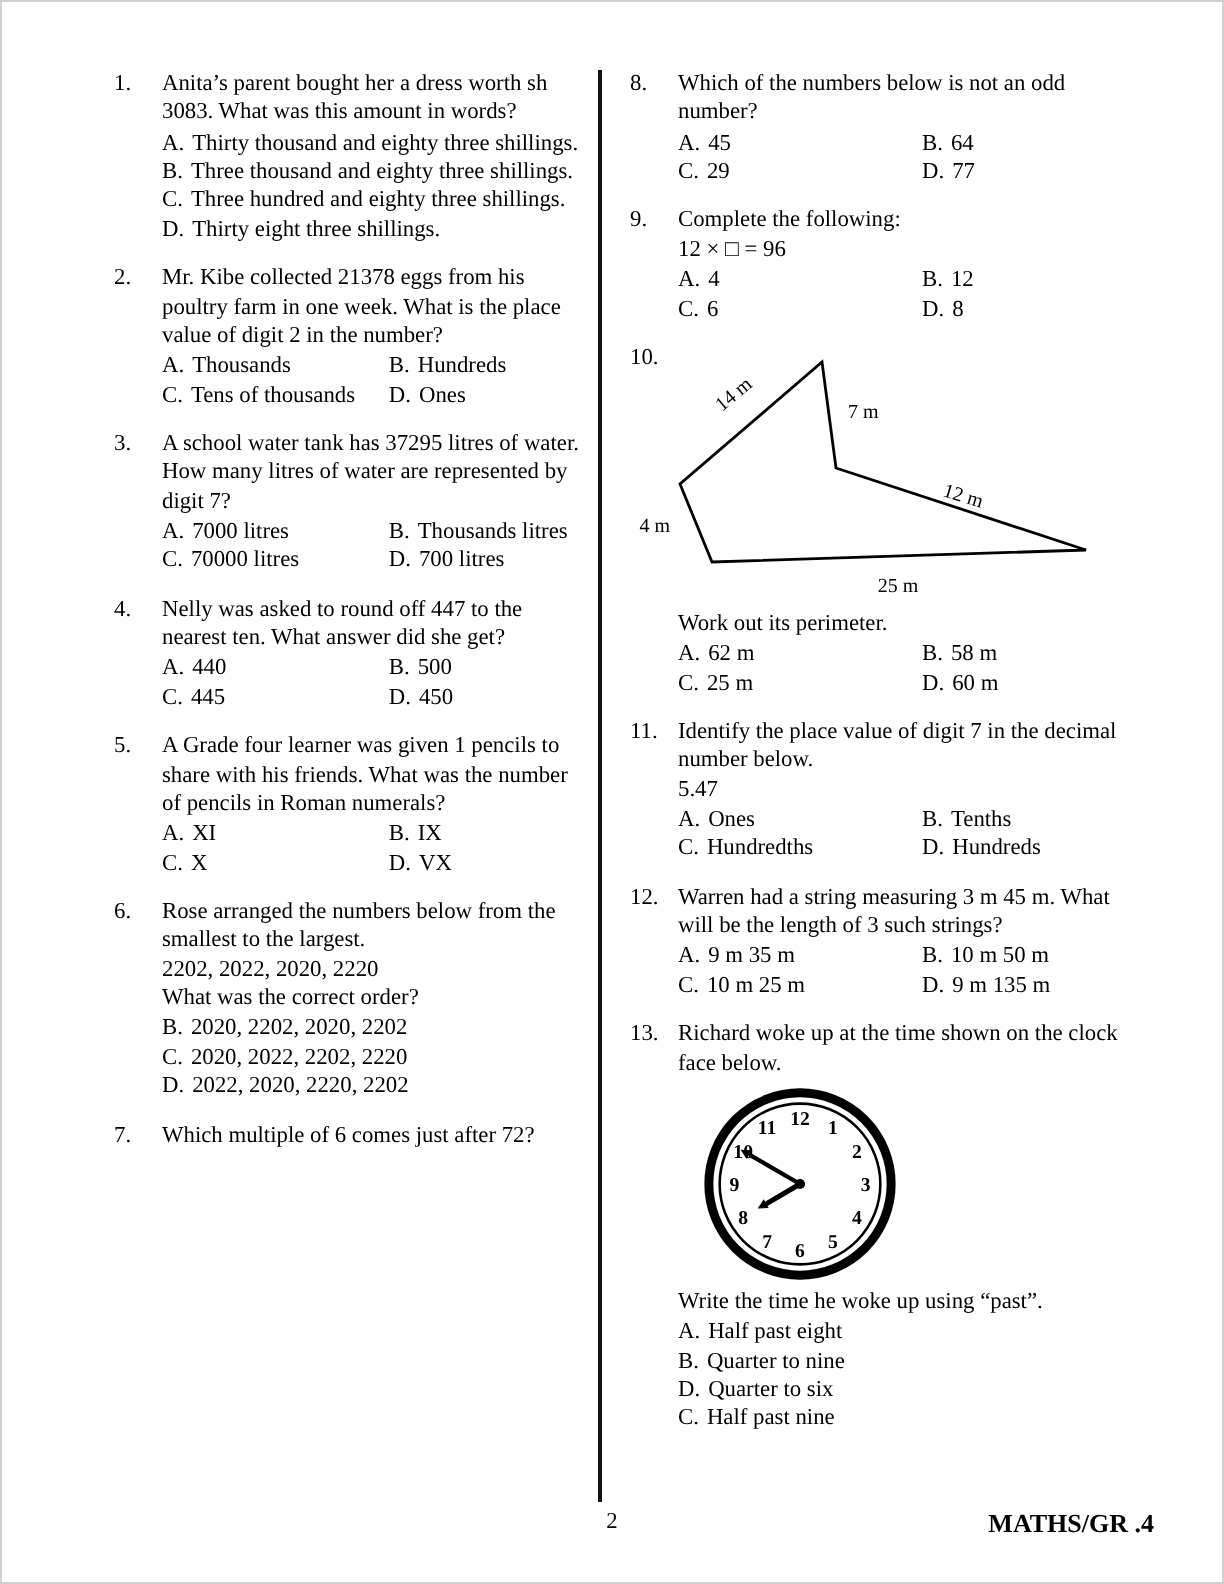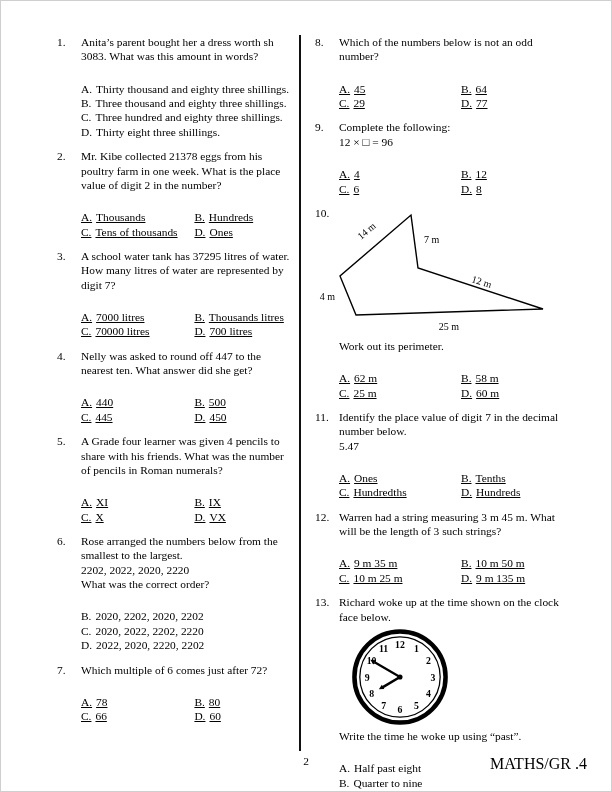--- a/index.html
+++ b/index.html
@@ -23,42 +23,42 @@
   }
   .col-left  { width: 242px; padding-right: 8px; box-sizing: border-box; }
   .divider   { width: 2px; background: #111; }
   .col-right { flex: 1; padding-left: 14px; padding-right: 12px; box-sizing: border-box; }
 
   .question { display: flex; margin-bottom: 10px; }
   .qnum  { width: 24px; flex: none; }
   .qbody { flex: 1; min-width: 0; }
   .qtext { margin: 0; }
 
-  .options { margin-top: 18px; }
+  .options { margin-top: 1px; }
   .options.grid { display: grid; grid-template-columns: 54% 46%; }
-  .options.grid .opt { white-space: nowrap; text-decoration: underline; }
+  .options.grid .opt { white-space: nowrap; }
   .options.stack .opt { padding-left: 14px; text-indent: -14px; }
   .opt-label { margin-right: 4px; }
 
   .figure { margin: 4px 0 3px 0; }
   .figure-plot { margin-left: -20px; }
   .figure-clock { margin-left: 12px; }
   .figure svg { display: block; }
   .plot-outline { fill: none; stroke: #000; stroke-width: 1.4; }
   .figure svg text { font-size: 10px; font-family: "Liberation Serif", serif; fill: #000; }
   .clock-outer { fill: none; stroke: #000; stroke-width: 4.6; }
   .clock-inner { fill: none; stroke: #000; stroke-width: 1.3; }
   .clock-numbers text { font-weight: bold; font-size: 10.5px; }
   .hand { stroke: #000; stroke-linecap: round; }
   .hand.hour { stroke-width: 2.6; }
   .hand.minute { stroke-width: 2.2; }
 
   .footer { position: absolute; left: 0; right: 0; bottom: 22px; height: 15px; }
   .page-num { position: absolute; left: 0; right: 0; text-align: center; }
-  .footer-right { position: absolute; right: 24px; font-weight: normal; font-size: 16px; }
+  .footer-right { position: absolute; right: 34px; font-weight: bold; font-size: 13px; }
 </style>
 </head>
 <body>
 
 <div class="page">
   <div class="content">
     <div class="col-left" id="col-left">
         <div class="question">
           <div class="qnum">1.</div>
           <div class="qbody">
@@ -103,21 +103,21 @@
               <div class="opt"><span class="opt-label">A.</span><span class="opt-text">440</span></div>
               <div class="opt"><span class="opt-label">B.</span><span class="opt-text">500</span></div>
               <div class="opt"><span class="opt-label">C.</span><span class="opt-text">445</span></div>
               <div class="opt"><span class="opt-label">D.</span><span class="opt-text">450</span></div>
             </div>
           </div>
         </div>
         <div class="question">
           <div class="qnum">5.</div>
           <div class="qbody">
-            <p class="qtext">A Grade four learner was given 4 pencils to share with his friends. What was the number of pencils in Roman numerals?</p>
+            <p class="qtext">A Grade four learner was given 1 pencils to share with his friends. What was the number of pencils in Roman numerals?</p>
             <div class="options grid">
               <div class="opt"><span class="opt-label">A.</span><span class="opt-text">XI</span></div>
               <div class="opt"><span class="opt-label">B.</span><span class="opt-text">IX</span></div>
               <div class="opt"><span class="opt-label">C.</span><span class="opt-text">X</span></div>
               <div class="opt"><span class="opt-label">D.</span><span class="opt-text">VX</span></div>
             </div>
           </div>
         </div>
         <div class="question">
           <div class="qnum">6.</div>
@@ -129,26 +129,20 @@
               <div class="opt"><span class="opt-label">B.</span><span class="opt-text">2020, 2202, 2020, 2202</span></div>
               <div class="opt"><span class="opt-label">C.</span><span class="opt-text">2020, 2022, 2202, 2220</span></div>
               <div class="opt"><span class="opt-label">D.</span><span class="opt-text">2022, 2020, 2220, 2202</span></div>
             </div>
           </div>
         </div>
         <div class="question">
           <div class="qnum">7.</div>
           <div class="qbody">
             <p class="qtext">Which multiple of 6 comes just after 72?</p>
-            <div class="options grid">
-              <div class="opt"><span class="opt-label">A.</span><span class="opt-text">78</span></div>
-              <div class="opt"><span class="opt-label">B.</span><span class="opt-text">80</span></div>
-              <div class="opt"><span class="opt-label">C.</span><span class="opt-text">66</span></div>
-              <div class="opt"><span class="opt-label">D.</span><span class="opt-text">60</span></div>
-            </div>
           </div>
         </div>
       </div>
     <div class="divider"></div>
     <div class="col-right" id="col-right">
         <div class="question">
           <div class="qnum">8.</div>
           <div class="qbody">
             <p class="qtext">Which of the numbers below is not an odd number?</p>
             <div class="options grid">

